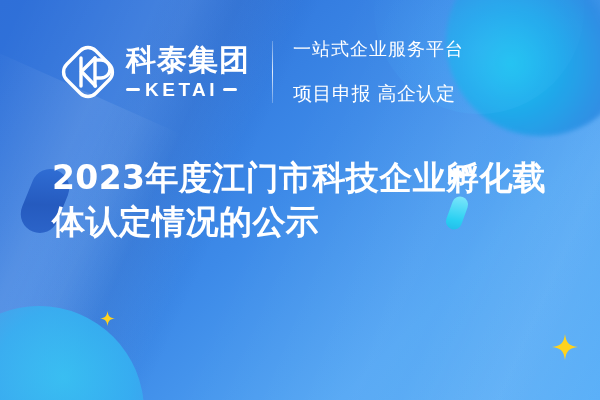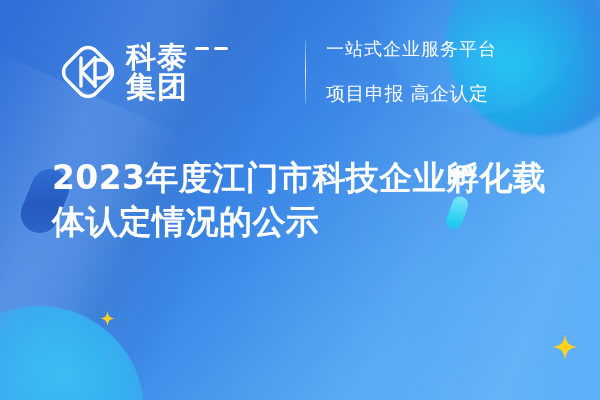--- a/index.html
+++ b/index.html
@@ -80,21 +80,21 @@
   .sparkle{ position:absolute; }
   .sparkle svg{ display:block; }
 
   
   .header{
     position:absolute; left:56px; top:40px;
     display:flex; align-items:center;
   }
   .logo-block{ display:flex; align-items:center; }
   .logo-mark{ width:64px; height:64px; flex:0 0 64px; }
-  .logo-words{ margin-left:6px; display:flex; flex-direction:row; align-items:flex-start; }
+  .logo-words{ margin-left:6px; display:flex; flex-direction:column; align-items:center; }
   .logo-cn{
     font-family:"DejaVu Sans","Liberation Sans",sans-serif;
     font-weight:700;
     font-size:30px;
     line-height:1;
     letter-spacing:1px;
     color:#ffffff;
   }
   .logo-en-row{
     margin-top:5px;
@@ -187,20 +187,21 @@
 
           <path d="M39 18 L39 46" stroke="#ffffff" stroke-width="3.4" stroke-linecap="round" fill="none"></path>
           <path d="M39 20 L45 20 A9 9 0 0 1 45 38 L39 38" stroke="#ffffff" stroke-width="3.4" stroke-linejoin="round" fill="none"></path>
         </svg>
       </span>
 
       <span class="logo-words">
         <span class="logo-cn">科泰集团</span>
         <span class="logo-en-row">
           <i class="dash"></i>
+          <span class="logo-en">KETAI</span>
           <i class="dash"></i>
         </span>
       </span>
     </div>
 
     <div class="divider"></div>
 
     <div class="slogan">
       <span class="slogan-main">一站式企业服务平台</span>
       <span class="slogan-sub">项目申报 高企认定</span>

